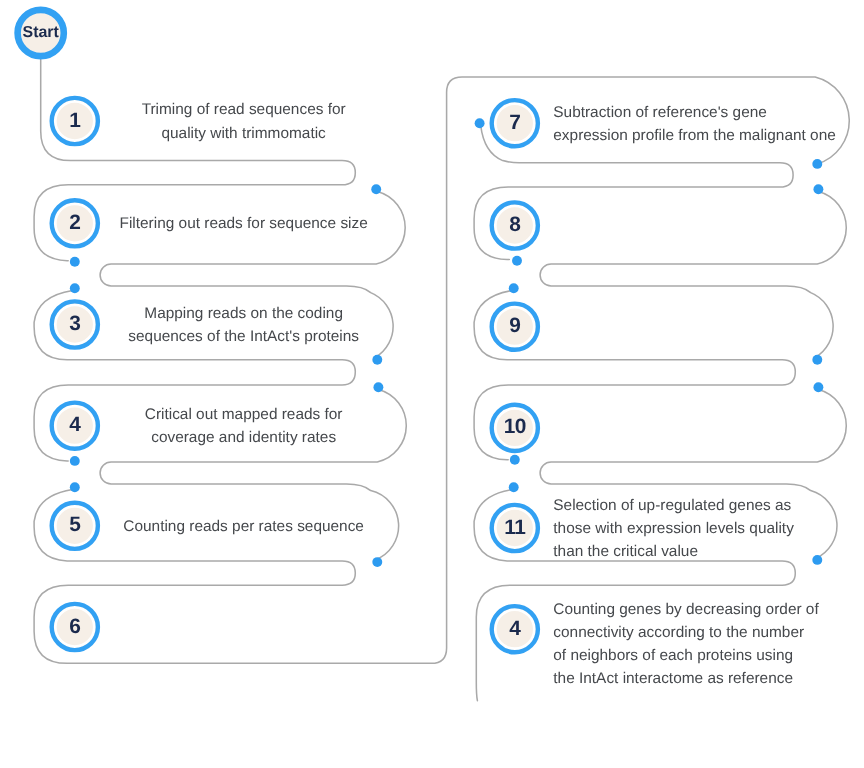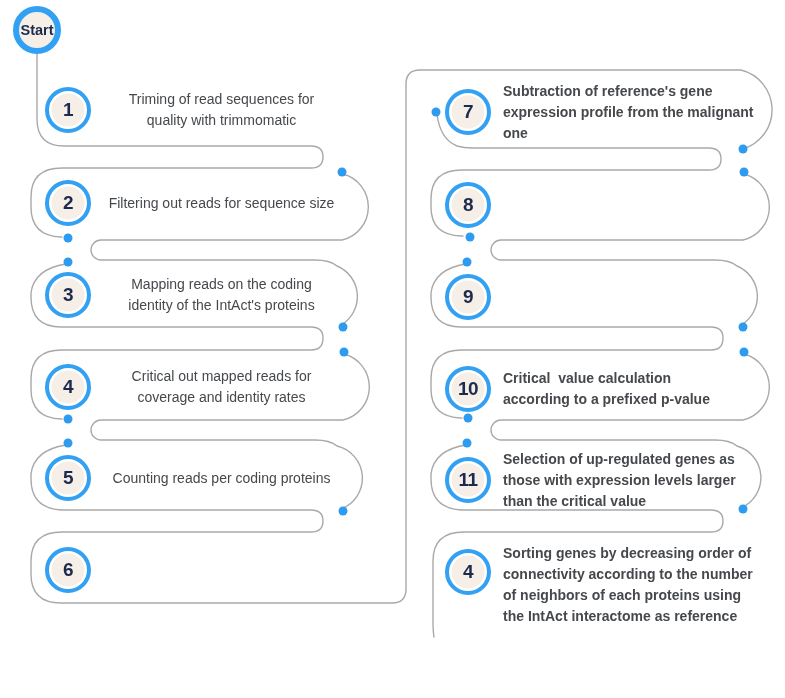--- a/index.html
+++ b/index.html
@@ -40,21 +40,21 @@
     font-size:14.5px;font-weight:bold;color:#1b2a4d;
   }
   .step-text{
     position:absolute;
     font-size:14px;line-height:21px;color:#45484c;
     white-space:pre-wrap;
     transform:translateY(-50%);
   }
   .step-text.no-center{transform:none;}
   .left-text{width:235px;text-align:center;}
-  .right-text{width:275px;font-weight:bold;}
+  .right-text{width:275px;}
 </style>
 </head>
 <body>
 
 <div class="canvas">
 
   <svg width="785" height="698" viewBox="0 0 785 698">
 
     <path class="flow-line" d="M 37 54 L 37 119 Q 37 146 64 146 L 311 146 Q 323 146 323 157 Q 323 168 311 168 L 62 168 Q 31 168 31 197 L 31 207 Q 31 236 61 237 L 62 237"></path>
     <path class="flow-line" d="M 343 174 A 34 34 0 0 1 342 240 L 101 240 A 10 10 0 0 0 101 260 L 315 260 Q 330 260 337 266 A 33 33 0 0 1 341 325"></path>
@@ -126,30 +126,28 @@
     <span class="num">11</span>
     </div>
   <div class="node" style="left:445px;top:549px">
     <span class="num">4</span>
     </div>
 
   <div class="step-text left-text" style="left:104px;top:110px">Triming of read sequences for
 quality with trimmomatic</div>
   <div class="step-text left-text" style="left:104px;top:203px">Filtering out reads for sequence size</div>
   <div class="step-text left-text" style="left:104px;top:295px">Mapping reads on the coding
-identity of the IntAct's proteins</div>
+sequences of the IntAct's proteins</div>
   <div class="step-text left-text" style="left:104px;top:387px">Critical out mapped reads for
 coverage and identity rates</div>
-  <div class="step-text left-text" style="left:104px;top:478px">Counting reads per coding proteins</div>
+  <div class="step-text left-text" style="left:104px;top:478px">Counting reads per rates sequence</div>
 
   <div class="step-text right-text" style="left:503px;top:112px">Subtraction of reference's gene
 expression profile from the malignant one</div>
-  <div class="step-text right-text" style="left:503px;top:389px">Critical  value calculation
-according to a prefixed p-value</div>
   <div class="step-text right-text" style="left:503px;top:480px">Selection of up-regulated genes as
-those with expression levels larger
+those with expression levels quality
 than the critical value</div>
-  <div class="step-text right-text no-center" style="left:503px;top:543px">Sorting genes by decreasing order of
+  <div class="step-text right-text no-center" style="left:503px;top:543px">Counting genes by decreasing order of
 connectivity according to the number
 of neighbors of each proteins using
 the IntAct interactome as reference</div>
 
 </div>
 
 </body></html>

